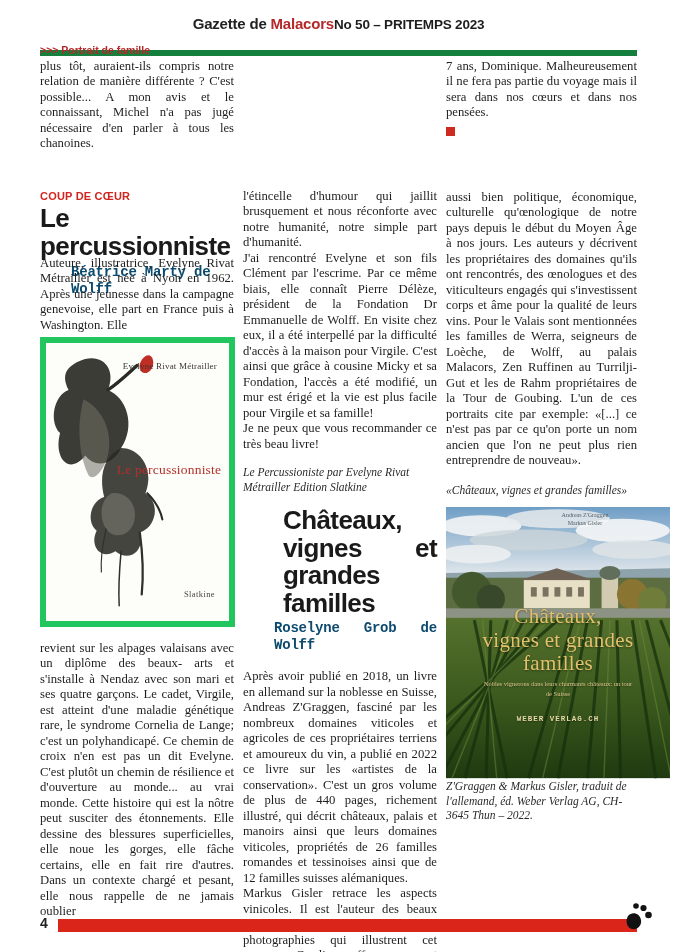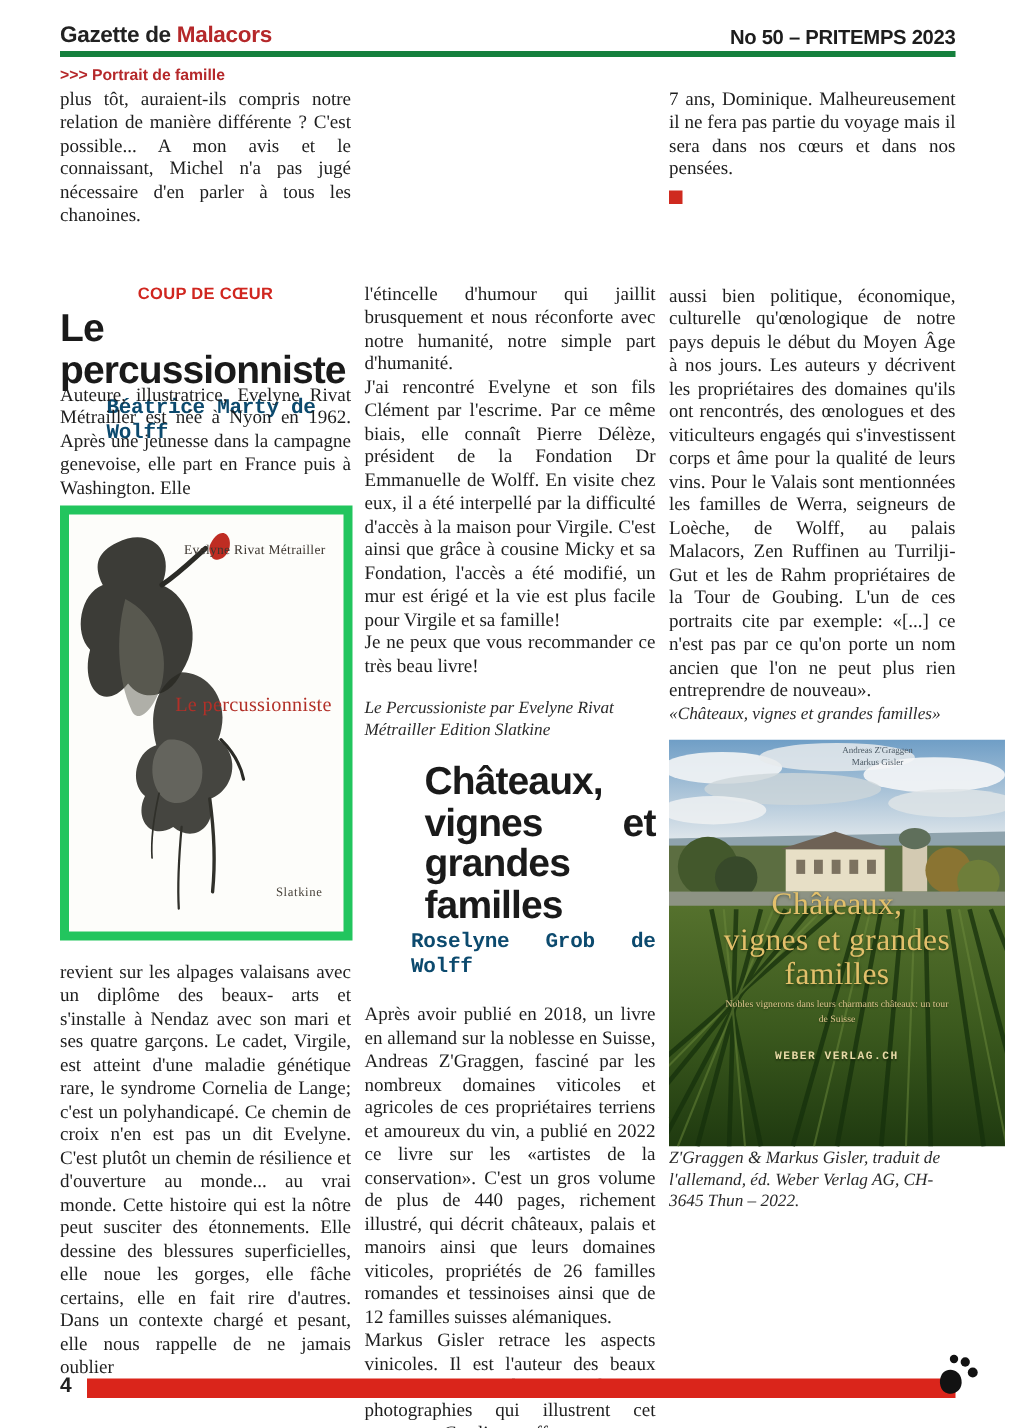--- a/index.html
+++ b/index.html
@@ -4,42 +4,42 @@
 <style>
   * { margin:0; padding:0; box-sizing:border-box; }
   html,body { background:#ffffff; }
   .page {
     position:relative; width:674px; height:952px; background:#fff;
     font-family:"Liberation Serif", serif; color:#1e1e1e; overflow:hidden;
   }
   
   .header {
     position:absolute; left:40px; right:37px; top:15px;
-    display:flex; justify-content:space-between; align-items:flex-end;
-    border-bottom:4px solid #15803d; padding-bottom:2px;
+    display:flex; justify-content:center; align-items:flex-end;
+    border-bottom:6px solid #15803d; padding-bottom:18px;
     font-family:"Liberation Sans", sans-serif;
   }
   .brand { font-size:15px; font-weight:600; color:#222; letter-spacing:-0.2px; }
   .brand .brand-name { color:#b5282a; font-weight:700; }
   .issue { font-size:13.5px; font-weight:700; color:#1d1d1d; letter-spacing:-0.2px; }
   .kicker-top {
     position:absolute; left:40px; top:44px;
     font-family:"Liberation Sans", sans-serif; font-size:10.5px; font-weight:700; color:#b5282a;
   }
   
   .col { position:absolute; text-align:justify; font-size:12.7px; line-height:1.22; }
   .c1 { left:40px; width:194px; }
   .c2 { left:243px; width:194px; }
   .c3 { left:446px; width:191px; }
   .row1 { top:59px; }
   .endmark { display:block; width:9px; height:9px; background:#cf2a1f; margin-top:6px; }
   
   .sec-kicker {
     font-family:"Liberation Sans", sans-serif; font-size:11px; font-weight:700;
-    color:#d0261f; letter-spacing:0.2px;text-align:center;
+    color:#d0261f; letter-spacing:0.2px;
   }
   .sec-title {
     font-family:"Liberation Sans", sans-serif; font-size:26px; font-weight:700;
     color:#1a1a1a; letter-spacing:-0.6px; line-height:1.06; margin-top:2px;
   }
   .sec-author {
     font-family:Liberation Mono, monospace; font-size:14px; font-weight:700;
     color:#0c4a6e; letter-spacing:-0.2px; margin-top:3px;margin-left:31px;
   }
   .para { margin-top:8px; }
@@ -78,21 +78,21 @@
   .cover2 .c2-sub {
     position:absolute; left:35px; right:35px; top:172px; text-align:center;
     font-size:6.5px; line-height:1.45; color:#ddc48e;
     text-shadow:0 1px 1px rgba(20,35,10,0.5);
   }
   .cover2 .c2-pub {
     position:absolute; left:0; right:0; bottom:13px; text-align:center;
     font-family:Liberation Mono, monospace; font-size:7.5px; font-weight:700;
     color:#e7d9a6; letter-spacing:1px; text-shadow:0 1px 1px rgba(20,35,10,0.5);
   }
-  .quote-cap { }
+  .quote-cap { margin-top:14px; }
   .cap2 { margin-top:12px; }
   
   .page-num {
     position:absolute; left:40px; top:915px;
     font-family:"Liberation Sans", sans-serif; font-size:14px; font-weight:700; color:#222;
   }
   .footer-bar { position:absolute; left:58px; right:37px; top:919px; height:13px; background:#da251b; }
   .paw { position:absolute; right:20px; top:901px; width:32px; height:32px; }
 </style>
 </head>

